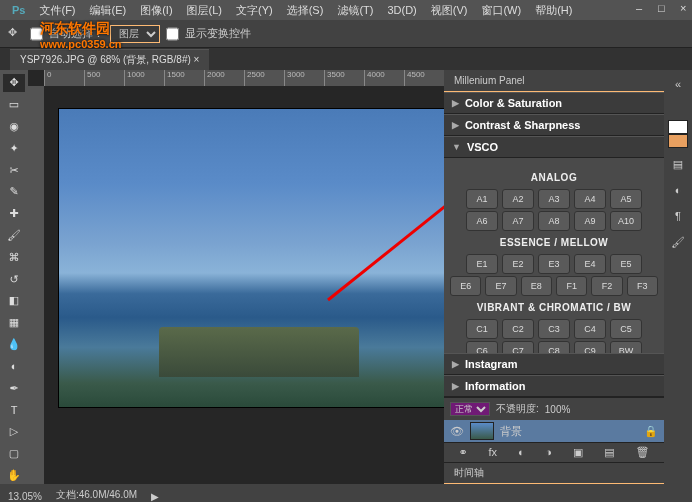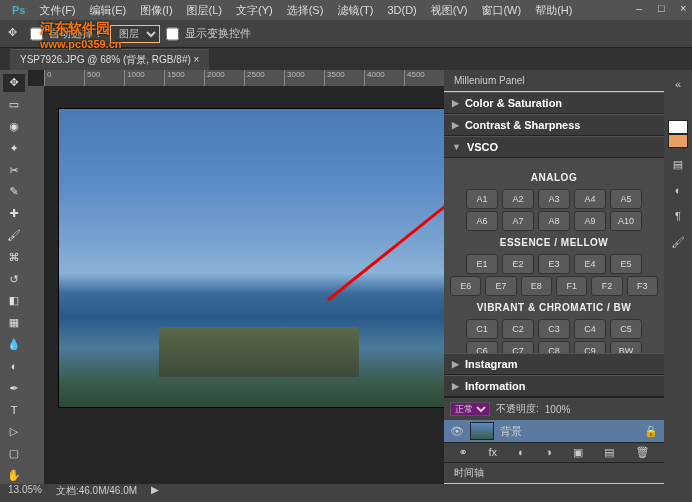--- a/index.html
+++ b/index.html
@@ -38,21 +38,21 @@
 .preset-row { display: flex; justify-content: center; gap: 4px; margin-bottom: 2px; }
 .preset-btn { width: 32px; height: 20px; background: #5a5a5a; border: 1px solid #333; border-radius: 3px; color: #ddd; font-size: 9px; display: flex; align-items: center; justify-content: center; cursor: pointer; }
 .layers { background: #424242; border-top: 1px solid #222; }
 .layers-head { display: flex; align-items: center; padding: 4px 6px; gap: 6px; font-size: 10px; }
 .layers-head select { background: #701a75; border: 1px solid #555; color: #ccc; font-size: 9px; }
 .layer-row { display: flex; align-items: center; padding: 2px 6px; gap: 6px; background: #535353; }
 .layer-row.sel { background: #5a7aa0; }
 .thumb { width: 24px; height: 18px; background: linear-gradient(#5a8bc8,#3a5a4a); border: 1px solid #222; }
 .layer-icons { display: flex; justify-content: space-around; padding: 3px 4px; border-top: 1px solid #222; }
 .layer-icons span { cursor: pointer; font-size: 11px; }
-.statusbar { position: absolute; bottom: 0; left: 0; right: 0; height: 18px; background: #424242; display: flex; align-items: flex-start; padding: 0 8px; font-size: 10px; gap: 14px; color: #ccc; }
+.statusbar { position: absolute; bottom: 0; left: 0; right: 0; height: 18px; background: #424242; display: flex; align-items: flex-end; padding: 0 8px; font-size: 10px; gap: 14px; color: #ccc; }
 </style>
 </head>
 <body>
 
 <div class="menubar">
   <span style="color:#5ab;font-weight:bold;">Ps</span>
   <span>文件(F)</span>
   <span>编辑(E)</span>
   <span>图像(I)</span>
   <span>图层(L)</span>

